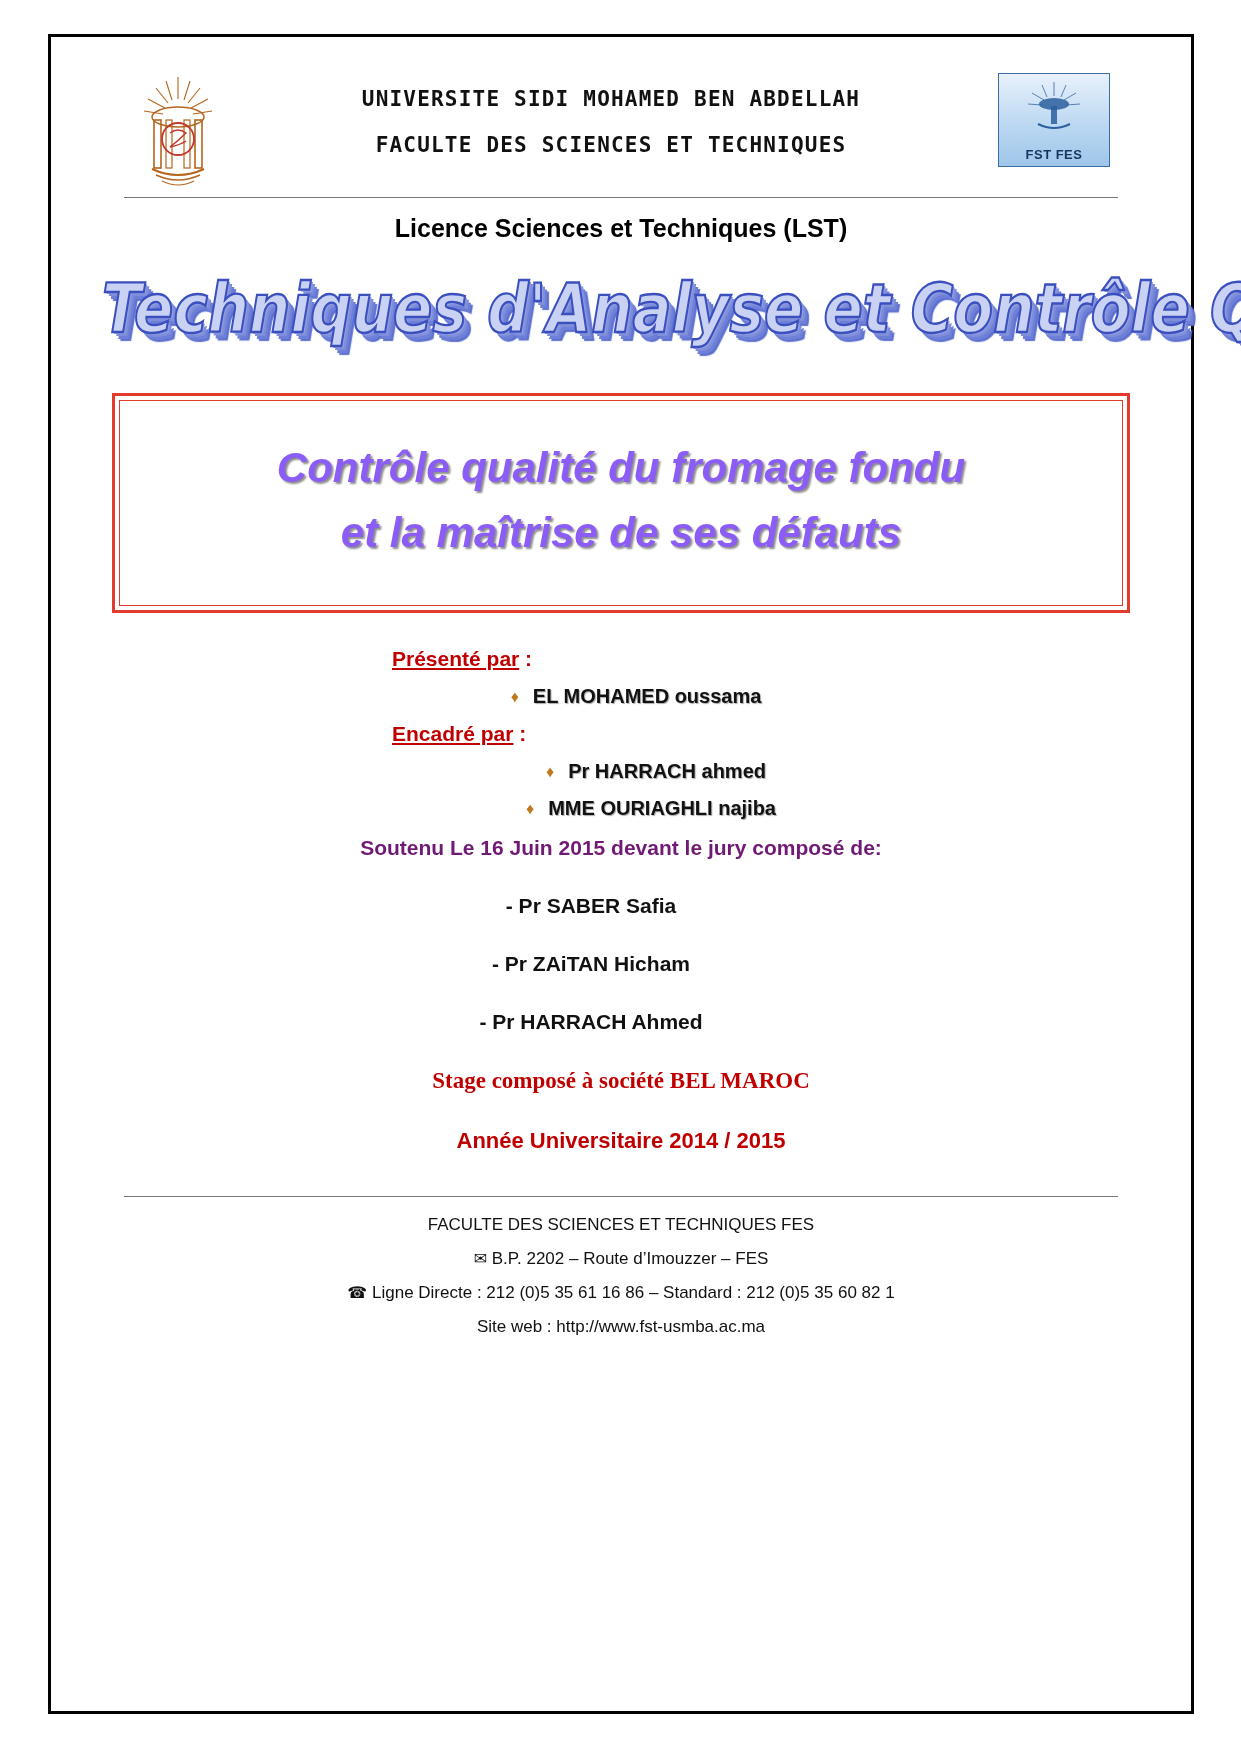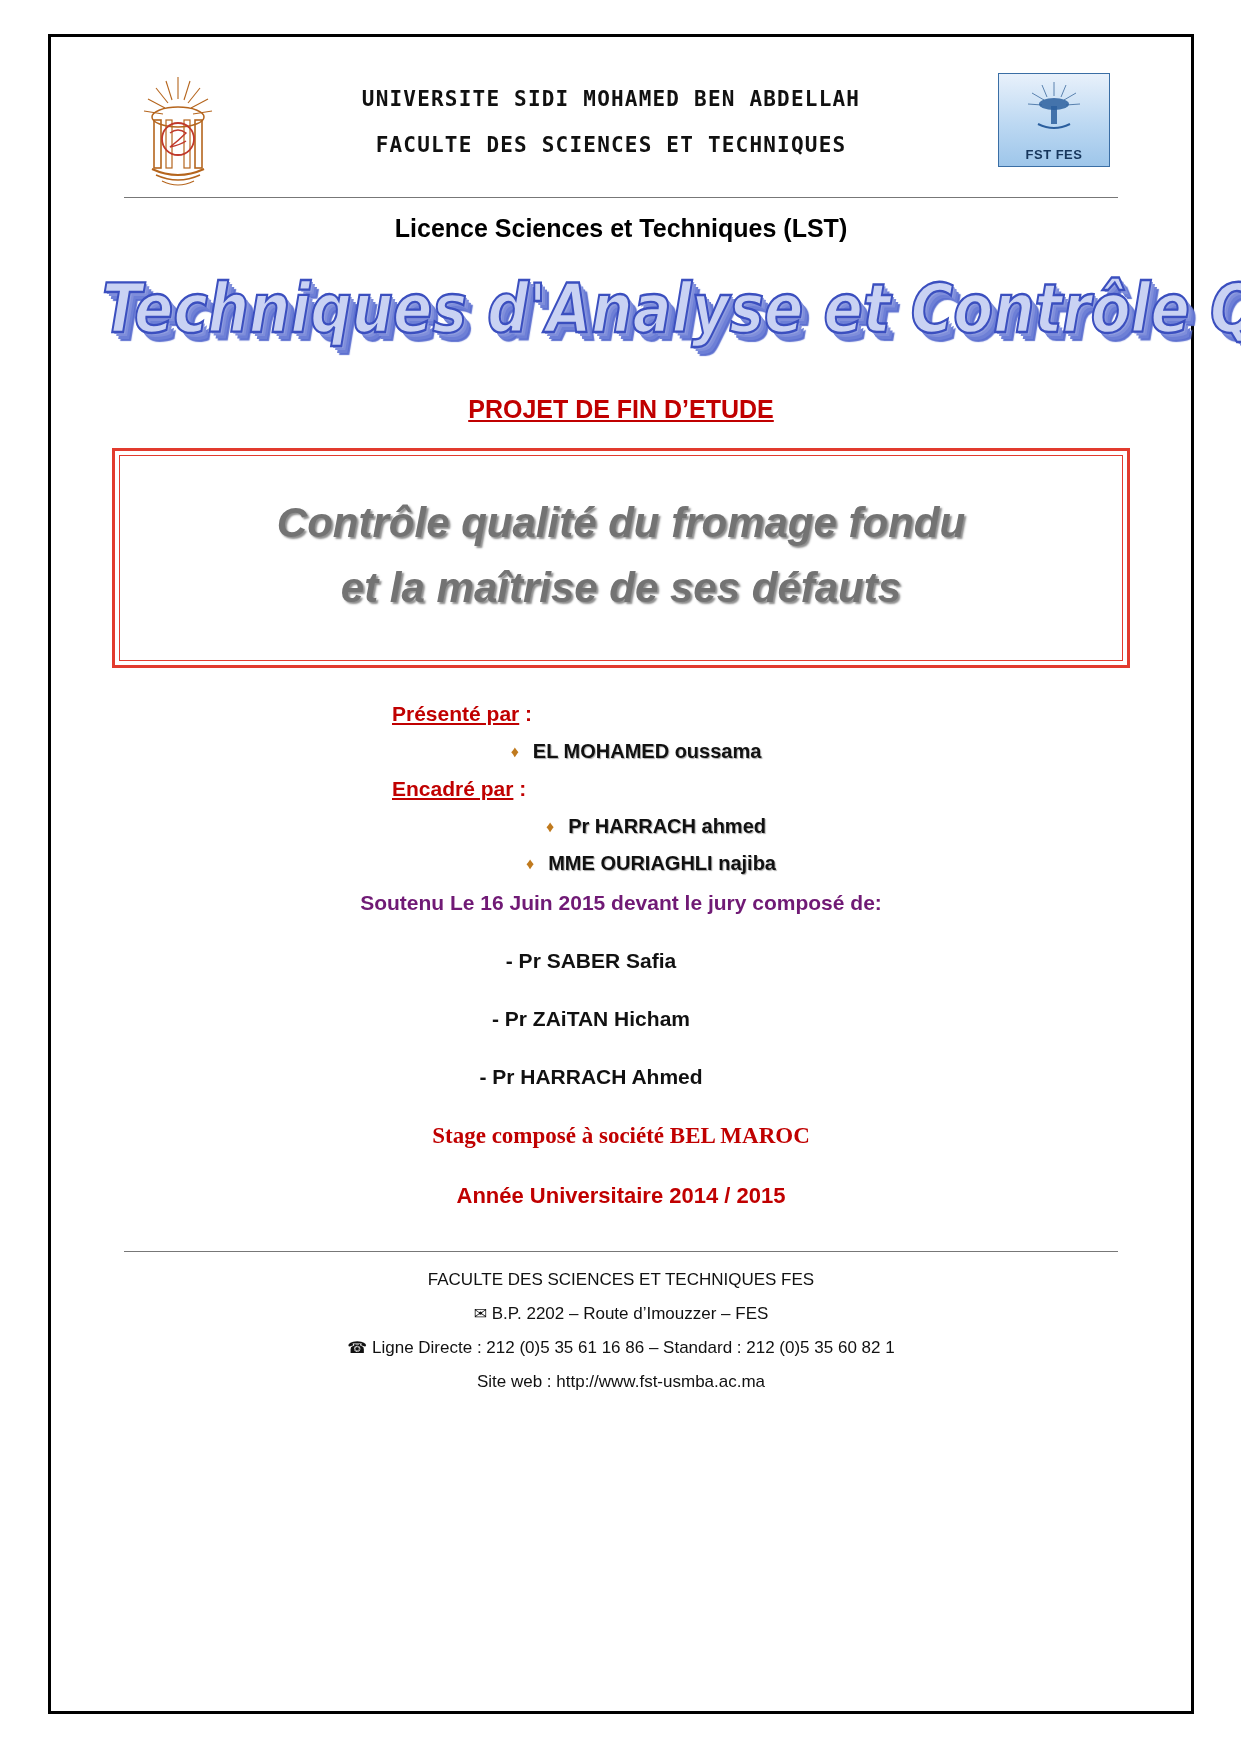--- a/index.html
+++ b/index.html
@@ -155,21 +155,21 @@
   }
   .title-box-inner {
     border: 1px solid #e23b2e;
     padding: 34px 20px 40px 20px;
     text-align: center;
   }
   .title-line {
     font-size: 42px;
     font-weight: bold;
     font-style: italic;
-    color: #737373;
+    color: #8b5cf6;
     text-shadow: 2px 2px 2px rgba(120,120,120,0.85);
     line-height: 1.55;
   }
 
   
   .people {
     margin-top: 34px;
     padding: 0 30px;
   }
   .label-red {
@@ -313,21 +313,20 @@
     </div>
 
     <div class="rule"></div>
 
     <div class="lst-line">Licence Sciences et Techniques (LST)</div>
 
     <div class="wordart-wrap">
       <span class="wordart">Techniques d'Analyse et Contrôle Qualité</span>
     </div>
 
-    <div class="pfe">PROJET DE FIN D’ETUDE</div>
 
     <div class="title-box">
       <div class="title-box-inner">
         <div class="title-line">Contrôle qualité du fromage fondu</div>
         <div class="title-line">et la maîtrise de ses défauts</div>
       </div>
     </div>
 
     <div class="people">
 

